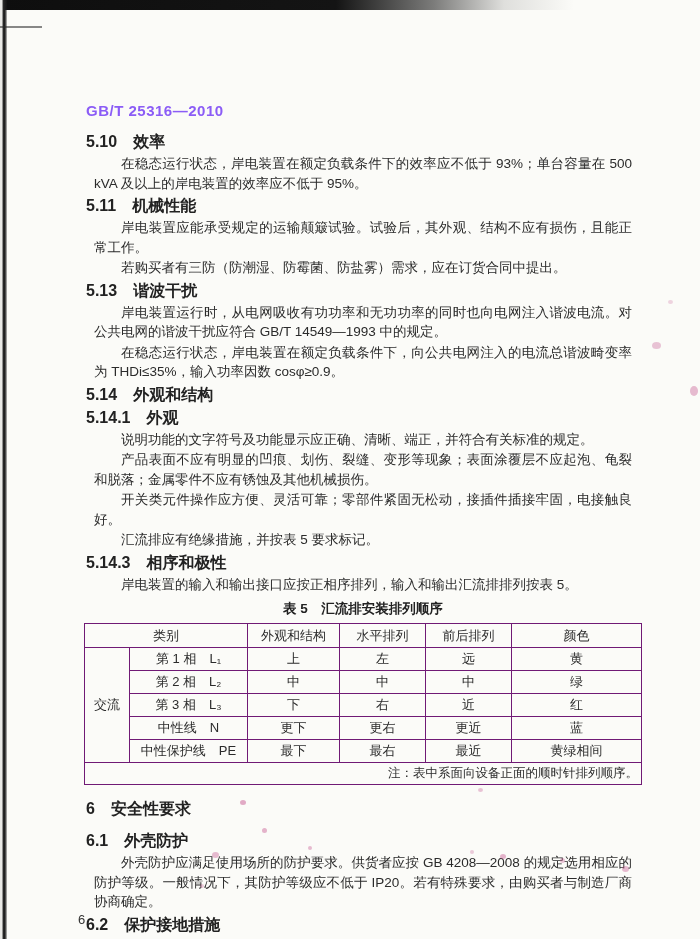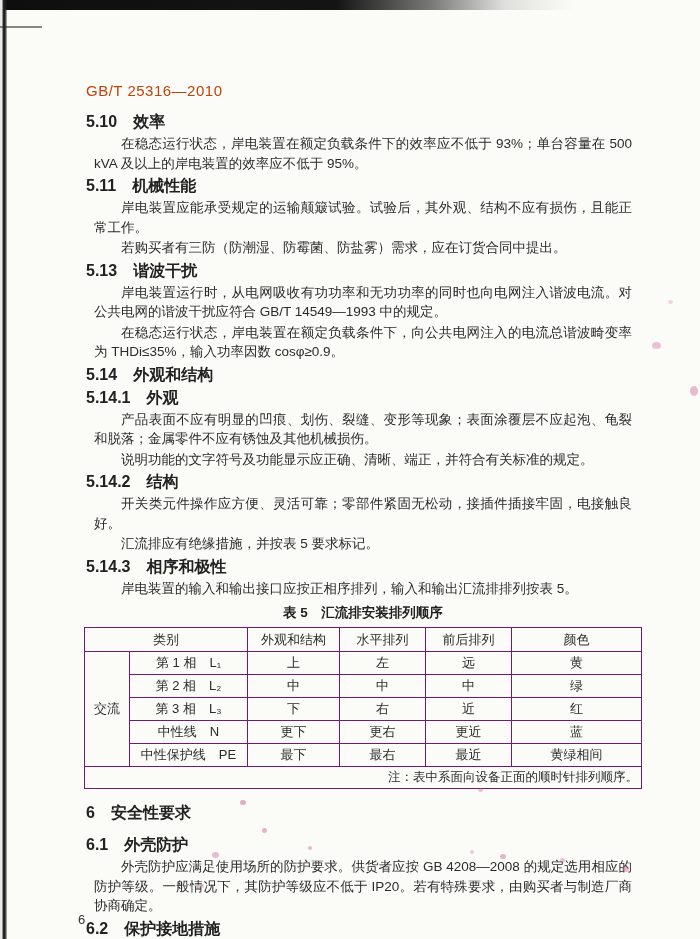--- a/index.html
+++ b/index.html
@@ -28,22 +28,22 @@
   .speckle {
     position: absolute; border-radius: 50%; z-index: 4; pointer-events: none;
     filter: blur(0.6px);
   }
   
   .page {
     position: absolute; top: 0; left: 0; width: 700px; height: 939px;
     padding: 82px 52px 0 78px;
   }
   .doc-header {
-    font-weight: normal; font-size: 15px; letter-spacing: 0.5px;
-    padding-left: 8px; margin-bottom: 13px; color: #c2410c;
+    font-weight: bold; font-size: 15px; letter-spacing: 0.5px;
+    padding-left: 8px; margin-bottom: 13px; color: #8b5cf6; margin-top: 20px;
   }
   .h3 {
     font-weight: bold; font-size: 16px; line-height: 20px;
     padding-left: 8px; margin: 3px 0 2px 0; color: #222;
   }
   .h2 {
     font-weight: bold; font-size: 16px; line-height: 20px;
     padding-left: 8px; margin: 14px 0 12px 0; color: #222;
   }
   .p {
@@ -99,23 +99,22 @@
   <div class="h3">5.10　效率</div>
   <div class="p">在稳态运行状态，岸电装置在额定负载条件下的效率应不低于 93%；单台容量在 500 kVA 及以上的岸电装置的效率应不低于 95%。</div>
   <div class="h3">5.11　机械性能</div>
   <div class="p">岸电装置应能承受规定的运输颠簸试验。试验后，其外观、结构不应有损伤，且能正常工作。</div>
   <div class="p">若购买者有三防（防潮湿、防霉菌、防盐雾）需求，应在订货合同中提出。</div>
   <div class="h3">5.13　谐波干扰</div>
   <div class="p">岸电装置运行时，从电网吸收有功功率和无功功率的同时也向电网注入谐波电流。对公共电网的谐波干扰应符合 GB/T 14549—1993 中的规定。</div>
   <div class="p">在稳态运行状态，岸电装置在额定负载条件下，向公共电网注入的电流总谐波畸变率为 THDi≤35%，输入功率因数 cosφ≥0.9。</div>
   <div class="h3">5.14　外观和结构</div>
   <div class="h3">5.14.1　外观</div>
+  <div class="p">说明功能的文字符号及功能显示应正确、清晰、端正，并符合有关标准的规定。</div>
   <div class="p">产品表面不应有明显的凹痕、划伤、裂缝、变形等现象；表面涂覆层不应起泡、龟裂和脱落；金属零件不应有锈蚀及其他机械损伤。</div>
-  <div class="p">说明功能的文字符号及功能显示应正确、清晰、端正，并符合有关标准的规定。</div>
-  <div class="h3">5.14.2　结构</div>
   <div class="p">开关类元件操作应方便、灵活可靠；零部件紧固无松动，接插件插接牢固，电接触良好。</div>
   <div class="p">汇流排应有绝缘措施，并按表 5 要求标记。</div>
   <div class="h3">5.14.3　相序和极性</div>
   <div class="p">岸电装置的输入和输出接口应按正相序排列，输入和输出汇流排排列按表 5。</div>
 
   <div class="tbl-caption">表 5　汇流排安装排列顺序</div>
 
   <table class="t5">
     <colgroup>
       <col style="width:45px">

